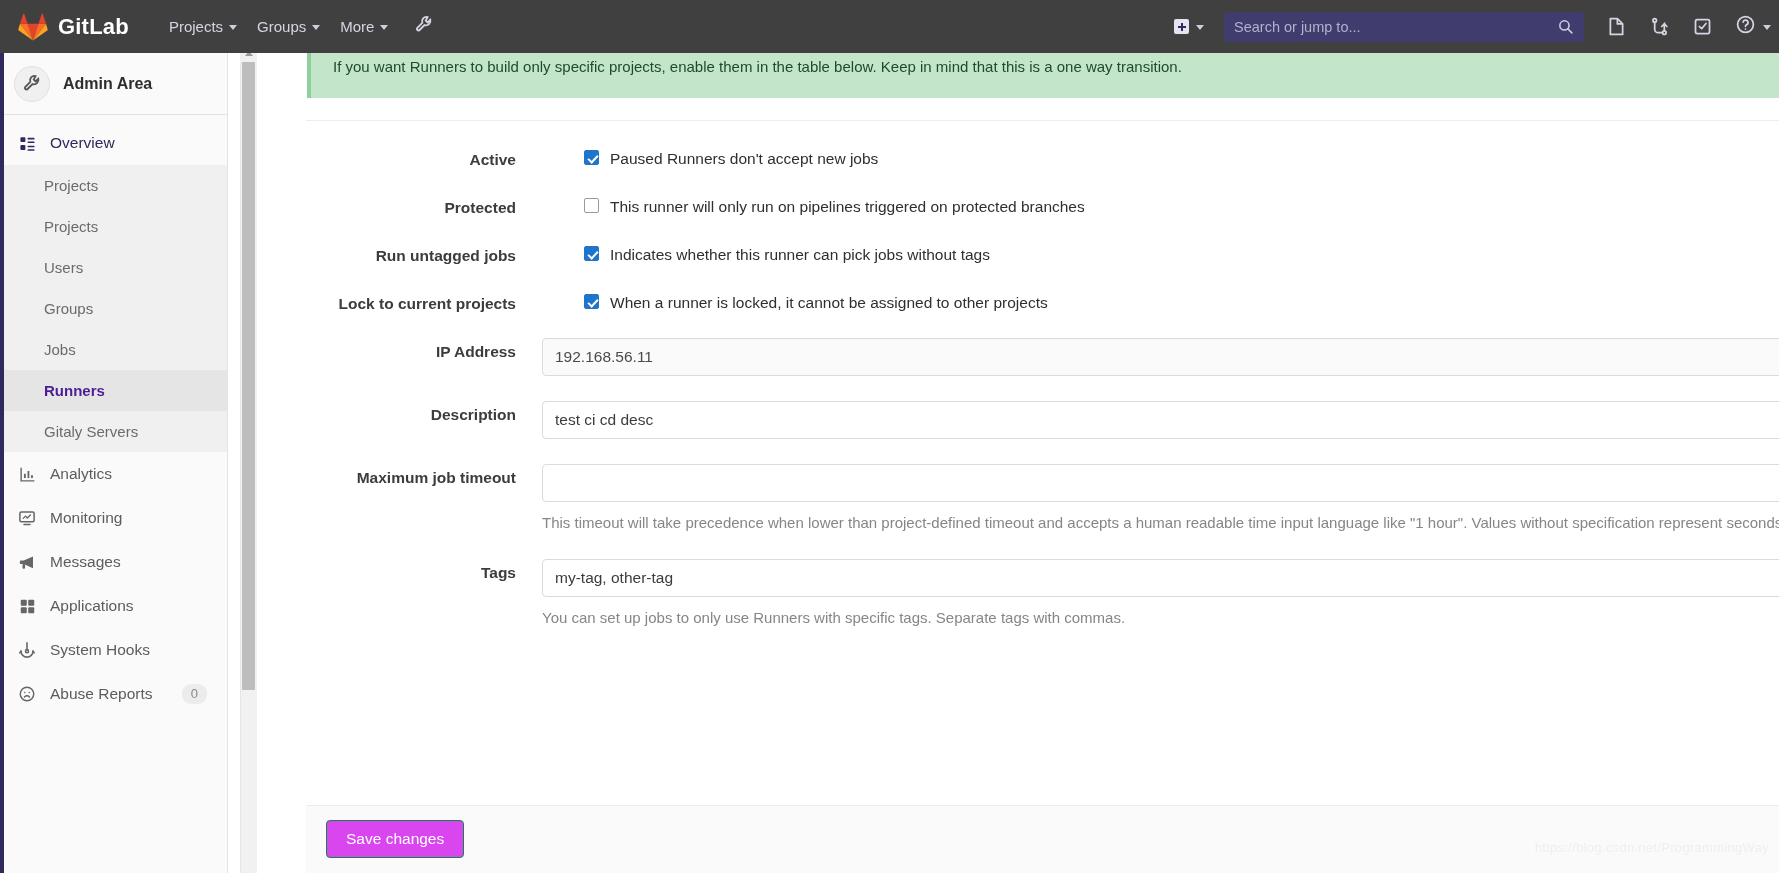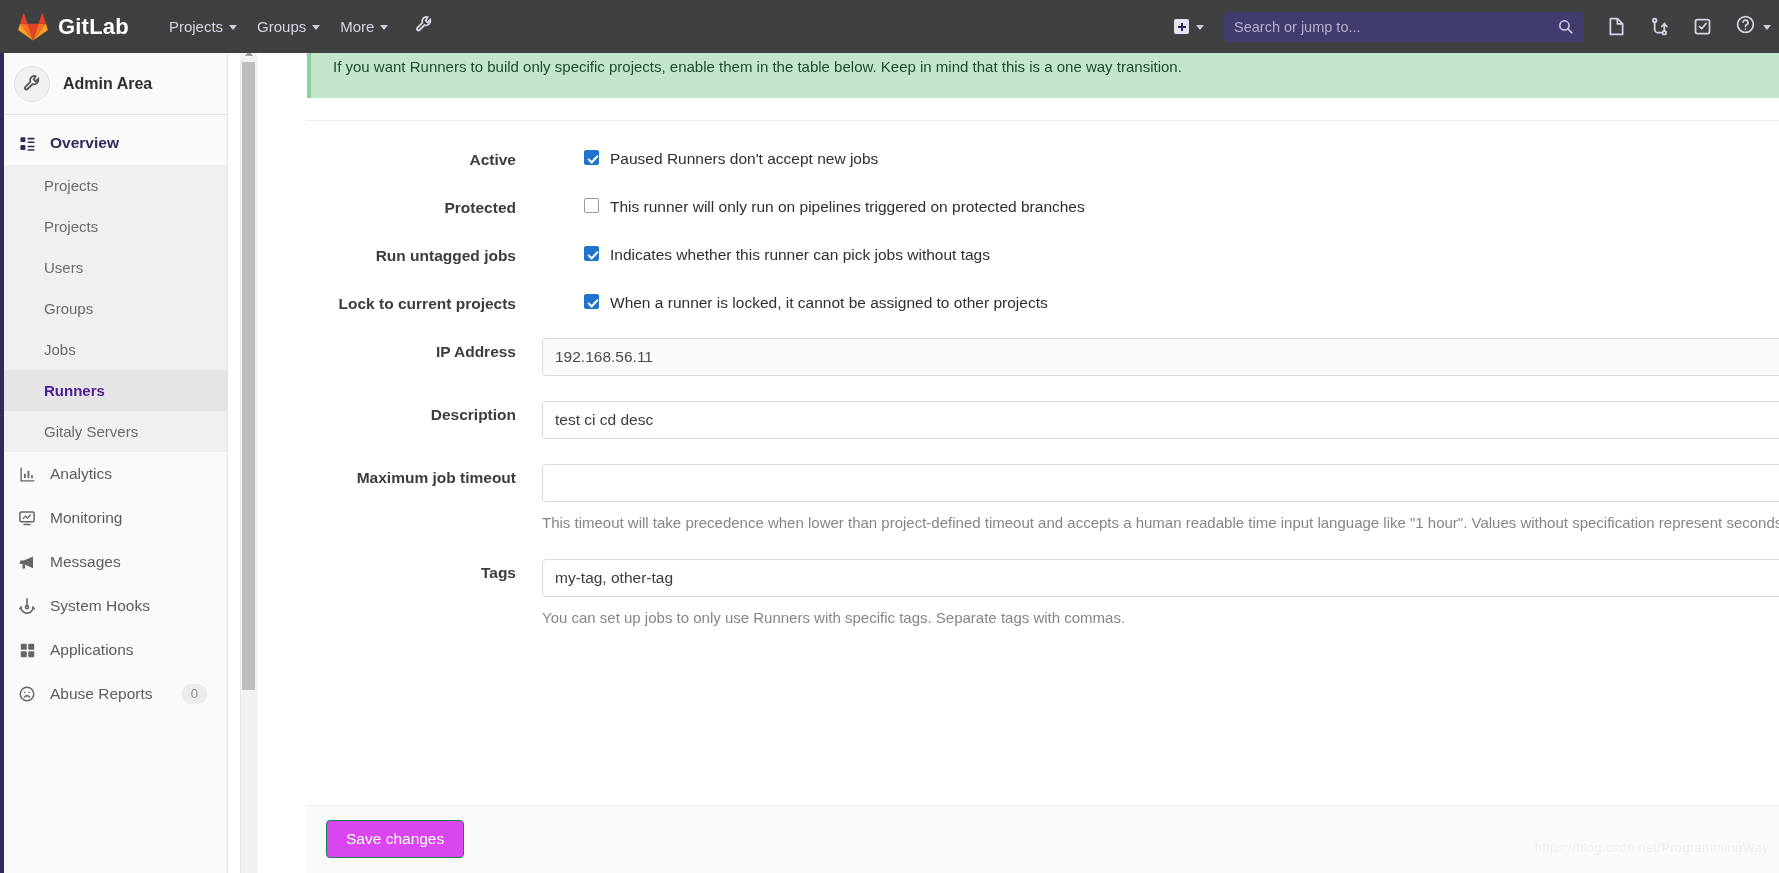--- a/index.html
+++ b/index.html
@@ -97,21 +97,21 @@
   .sidebar-title {
     font-size: 16px; font-weight: 700; color: #2e2e2e; margin-left: 13px;
   }
   .sidebar-nav { padding-top: 6px; }
   .s-item {
     display: flex; align-items: center;
     height: 44px; padding-left: 16px; cursor: pointer;
     color: #5c5c5c; font-size: 15.5px; position: relative;
   }
   .s-item .s-ico { width: 22px; display:flex; align-items:center; justify-content:center; margin-right: 12px; color:#666; }
-  .s-item.active-parent { color: #2e2a5b; font-weight: 700; }
+  .s-item.active-parent { color: #2e2a5b; font-weight: 400; }
   .s-item.active-parent .s-ico { color: #2e2a5b; }
   .s-sub-wrap { background: #f0f0f0; }
   .s-sub {
     display: flex; align-items: center; height: 41px;
     padding-left: 44px; font-size: 15px; color: #6b6b6b; cursor: pointer;
     position: relative;
   }
   .s-sub.selected {
     background: #e5e5e5; color: #4c1d95; font-weight: 700;
   }
@@ -400,44 +400,44 @@
         <svg width="18" height="18" viewBox="0 0 24 24" fill="currentColor">
           <path d="M20 4.5 7.5 10H4a1.6 1.6 0 0 0-1.6 1.6v1.6A1.6 1.6 0 0 0 4 14.8h3.5L20 20.3z"></path>
           <rect x="6" y="14.5" width="3.4" height="6.5" rx="1.2"></rect>
         </svg>
       </span>
       <span>Messages</span>
     </div>
 
     <div class="s-item">
       <span class="s-ico">
+        <svg width="17" height="17" viewBox="0 0 24 24" fill="currentColor">
+          <rect x="2.5" y="2.5" width="8.5" height="8.5" rx="1.4"></rect>
+          <rect x="13" y="2.5" width="8.5" height="8.5" rx="1.4"></rect>
+          <rect x="2.5" y="13" width="8.5" height="8.5" rx="1.4"></rect>
+          <rect x="13" y="13" width="8.5" height="8.5" rx="1.4"></rect>
+        </svg>
+      </span>
+      <span>Applications</span>
+    </div>
+
+    <div class="s-item">
+      <span class="s-ico">
         <svg width="18" height="18" viewBox="0 0 24 24" fill="none" stroke="currentColor" stroke-width="2.1" stroke-linecap="round">
           <path d="M12 2.5v9"></path>
             <circle cx="12" cy="13.5" r="2"></circle>
           <path d="M4 13.5a8 8 0 0 0 16 0"></path>
             <path d="M4 13.5l-1.6 2.4M20 13.5l1.6 2.4"></path>
         </svg>
       </span>
       <span>System Hooks</span>
     </div>
 
     <div class="s-item">
       <span class="s-ico">
-        <svg width="17" height="17" viewBox="0 0 24 24" fill="currentColor">
-          <rect x="2.5" y="2.5" width="8.5" height="8.5" rx="1.4"></rect>
-          <rect x="13" y="2.5" width="8.5" height="8.5" rx="1.4"></rect>
-          <rect x="2.5" y="13" width="8.5" height="8.5" rx="1.4"></rect>
-          <rect x="13" y="13" width="8.5" height="8.5" rx="1.4"></rect>
-        </svg>
-      </span>
-      <span>Applications</span>
-    </div>
-
-    <div class="s-item">
-      <span class="s-ico">
         <svg width="18" height="18" viewBox="0 0 24 24" fill="none" stroke="currentColor" stroke-width="1.9" stroke-linecap="round">
           <circle cx="12" cy="12" r="9"></circle>
           <circle cx="9" cy="10" r="1" fill="currentColor" stroke="none"></circle>
           <circle cx="15" cy="10" r="1" fill="currentColor" stroke="none"></circle>
           <path d="M8.6 16c1.9-1.8 4.9-1.8 6.8 0"></path>
         </svg>
       </span>
       <span>Abuse Reports</span>
       <span class="s-badge">0</span>
     </div>

